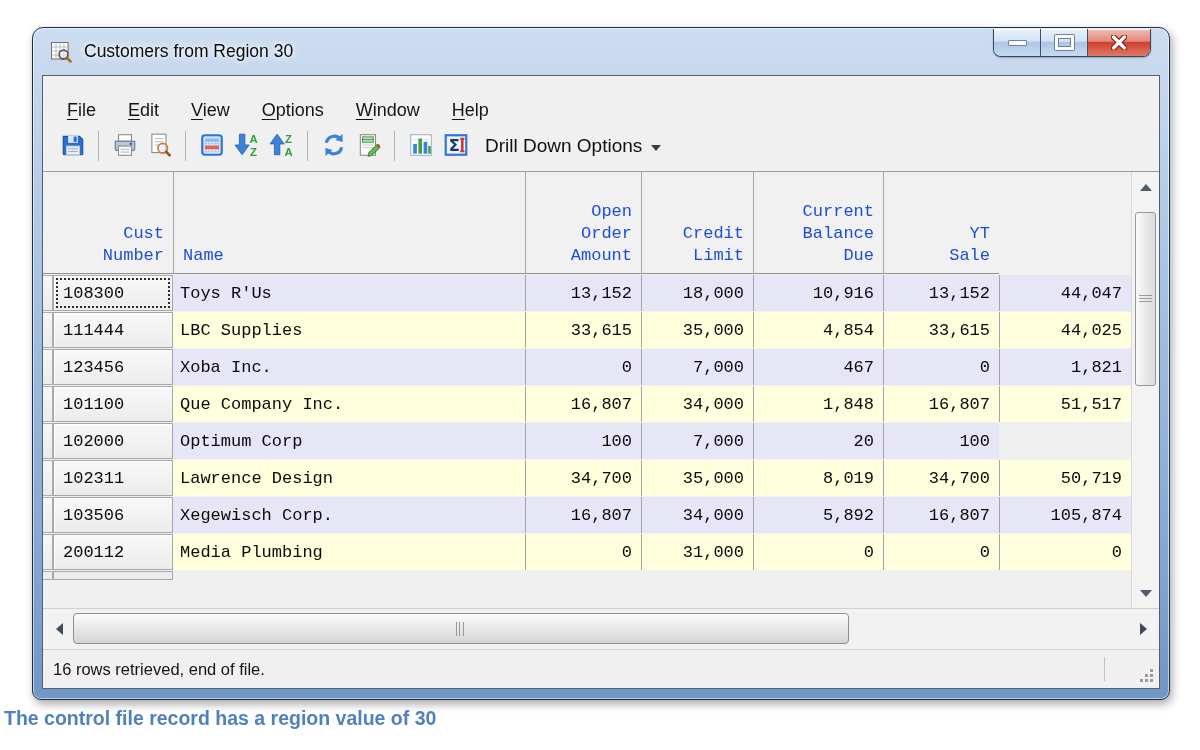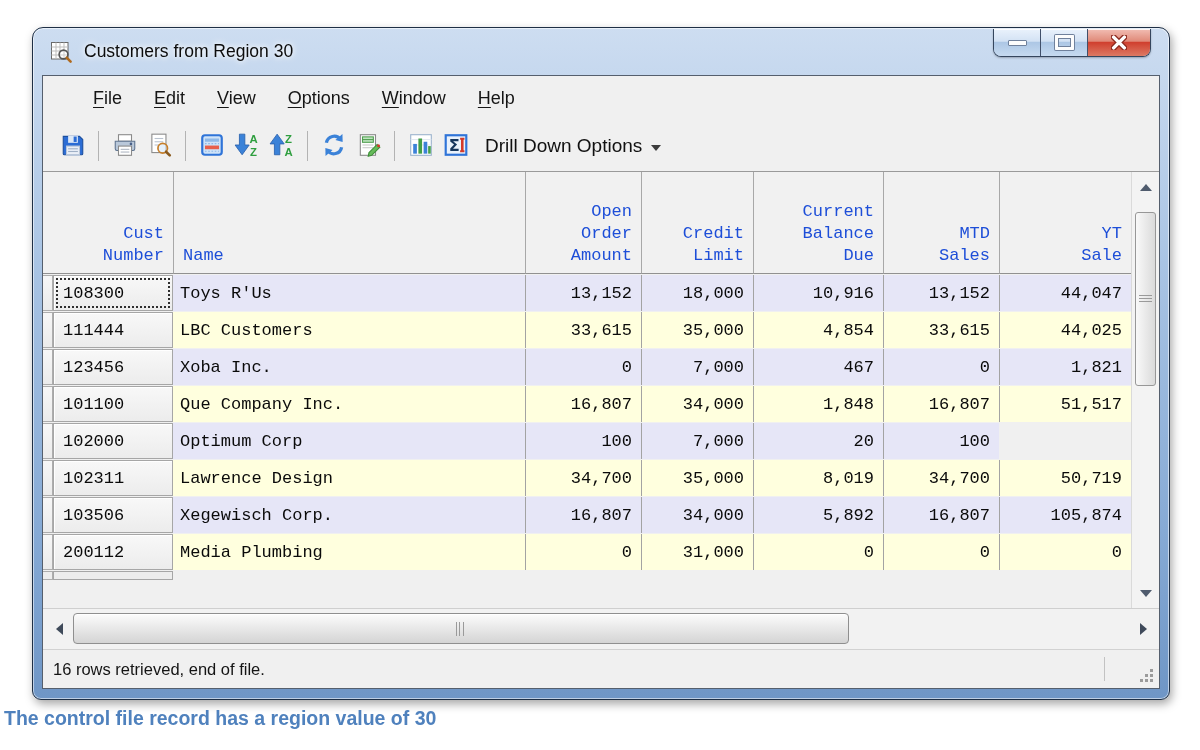--- a/index.html
+++ b/index.html
@@ -28,22 +28,22 @@
         background:linear-gradient(180deg,#f2beb4 0%,#e4released 0%,#e08a79 45%,var(--close-red) 50%,#dd7a64 100%);
         background:linear-gradient(180deg,#f2beb4 0%,#e08a79 45%,var(--close-red) 50%,#dd7a64 100%);}
   .glyph-min{width:17px;height:4px;background:#fdfdfd;border:1px solid #70819c;border-radius:1px;}
   .glyph-max{width:13px;height:9px;background:transparent;border:3px solid #fdfdfd;
              box-shadow:0 0 0 1px #70819c, inset 0 0 0 1px #70819c;border-radius:1px;}
 
   
   .client{position:absolute;left:9px;right:9px;top:47px;bottom:10px;background:#f0f0f0;
           border:1px solid #555f6d;display:flex;flex-direction:column;box-sizing:border-box;}
 
-  .menubar{height:45px;display:flex;align-items:center;gap:32px;padding-left:24px;
-           font-size:18px;color:#151515;flex:0 0 auto;margin-left:26px;}
+  .menubar{height:45px;display:flex;align-items:flex-end;gap:32px;padding-left:24px;
+           font-size:18px;color:#151515;flex:0 0 auto;}
   .menu-item{cursor:default;}
   .menu-item u{text-underline-offset:2.5px;}
 
   .toolbar{height:50px;display:flex;align-items:center;padding-left:12px;flex:0 0 auto;}
   .toolgroups{display:flex;align-items:center;}
   .tbtn{width:35px;height:36px;display:flex;align-items:center;justify-content:center;
         background:none;border:none;padding:0;}
   .tsep{width:1px;height:30px;background:#b3b3b3;margin:0 8px;}
   .drill{display:flex;align-items:center;gap:9px;background:none;border:none;padding:0 6px 0 12px;
          font-family:"Liberation Sans",sans-serif;font-size:19px;color:#111;}
@@ -277,40 +277,38 @@
 Number</div>
             <div class="hcell">Name</div>
             <div class="hcell right">Open
 Order
 Amount</div>
             <div class="hcell right">Credit
 Limit</div>
             <div class="hcell right">Current
 Balance
 Due</div>
-            <div class="hcell right">MTD
-Sales</div>
             <div class="hcell right">YT
 Sale</div>
           </div>
         <div id="grows">
             <div class="grow even">
               <span class="c-strip"></span>
               <button class="c-rowhdr focused">108300</button>
               <div class="c-data c-name">Toys R'Us</div>
               <div class="c-data c-num">13,152</div>
               <div class="c-data c-num">18,000</div>
               <div class="c-data c-num">10,916</div>
               <div class="c-data c-num">13,152</div>
               <div class="c-data c-num">44,047</div>
             </div>
             <div class="grow odd">
               <span class="c-strip"></span>
               <button class="c-rowhdr">111444</button>
-              <div class="c-data c-name">LBC Customers</div>
+              <div class="c-data c-name">LBC Supplies</div>
               <div class="c-data c-num">33,615</div>
               <div class="c-data c-num">35,000</div>
               <div class="c-data c-num">4,854</div>
               <div class="c-data c-num">33,615</div>
               <div class="c-data c-num">44,025</div>
             </div>
             <div class="grow even">
               <span class="c-strip"></span>
               <button class="c-rowhdr">123456</button>
               <div class="c-data c-name">Xoba Inc.</div>

